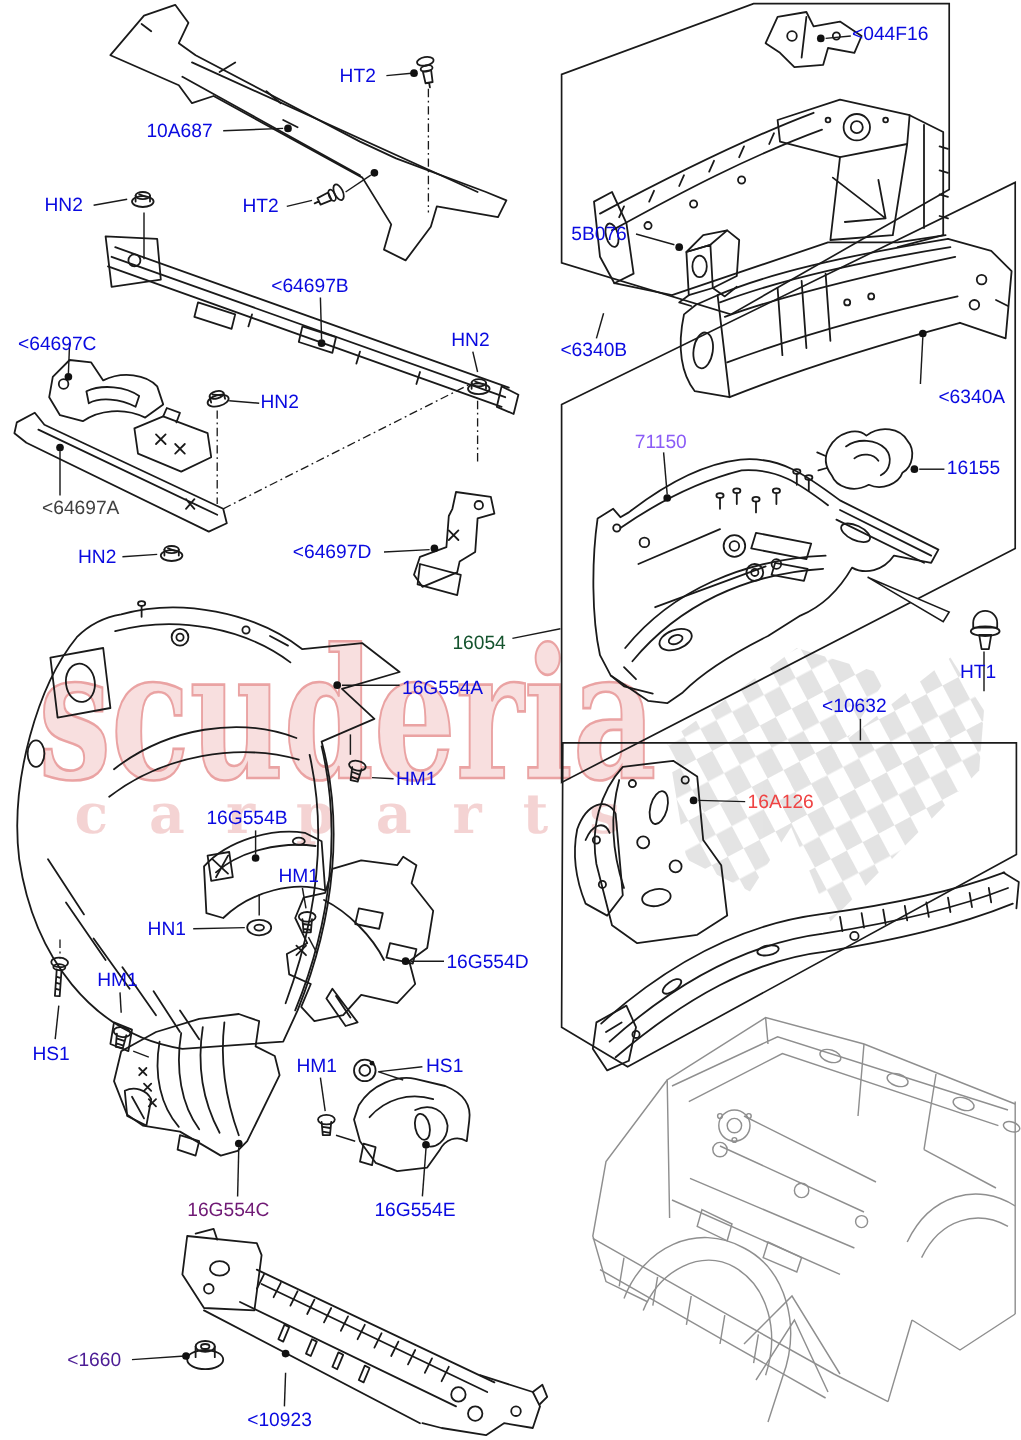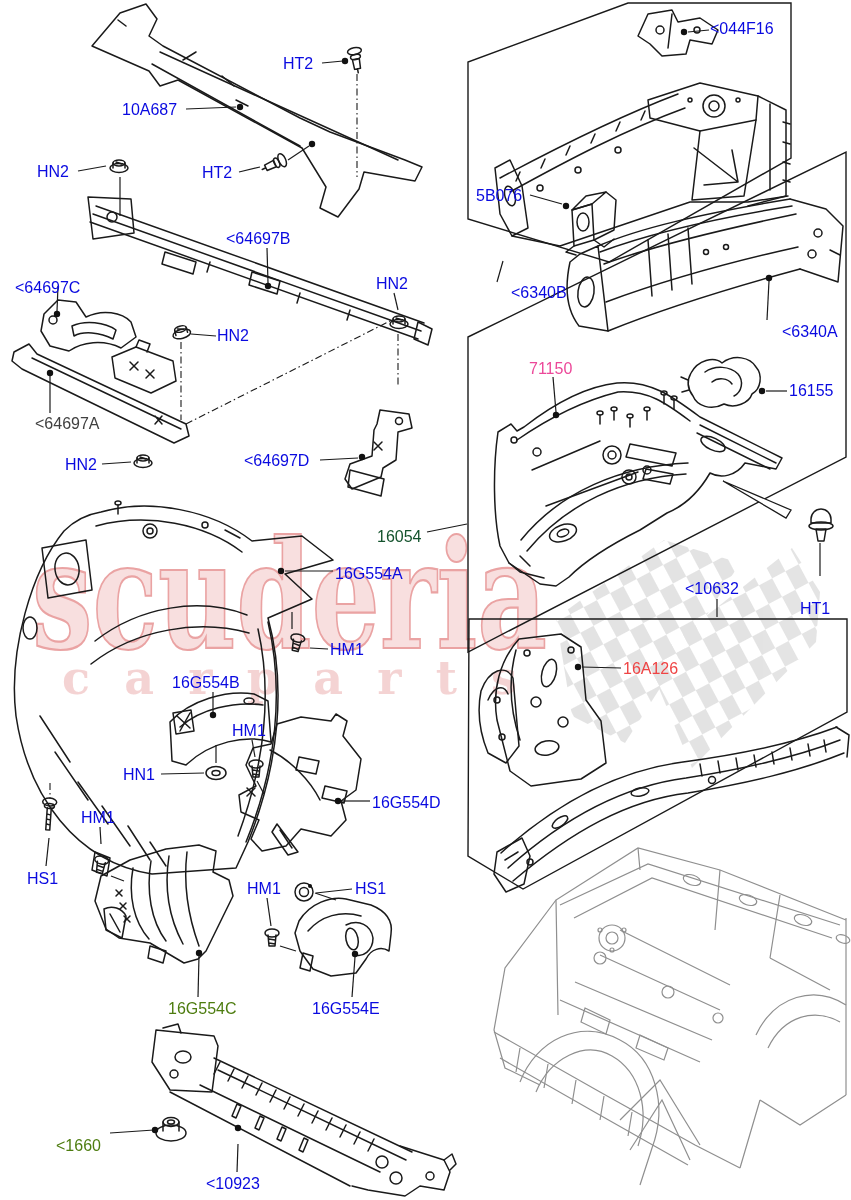--- a/index.html
+++ b/index.html
@@ -446,36 +446,36 @@
       <div class="part-label" style="left: 202px; top: 163px; color: rgb(10, 10, 224);">HT2</div>
       <div class="part-label" style="left: 226px; top: 229px; color: rgb(10, 10, 224);">&lt;64697B</div>
       <div class="part-label" style="left: 376px; top: 274px; color: rgb(10, 10, 224);">HN2</div>
       <div class="part-label" style="left: 15px; top: 278px; color: rgb(10, 10, 224);">&lt;64697C</div>
       <div class="part-label" style="left: 217px; top: 326px; color: rgb(10, 10, 224);">HN2</div>
       <div class="part-label" style="left: 11px; top: 414px; color: #404040; margin-left: 24px;">&lt;64697A</div>
       <div class="part-label" style="left: 65px; top: 455px; color: rgb(10, 10, 224);">HN2</div>
       <div class="part-label" style="left: 244px; top: 451px; color: rgb(10, 10, 224);">&lt;64697D</div>
       <div class="part-label" style="left: 710px; top: 19px; color: rgb(10, 10, 224);">&lt;044F16</div>
       <div class="part-label" style="left: 476px; top: 186px; color: rgb(10, 10, 224);">5B076</div>
-      <div class="part-label" style="left: 467px; top: 283px; color: rgb(10, 10, 224); margin-left: 44px;">&lt;6340B</div>
+      <div class="part-label" style="left: 467px; top: 283px; color: rgb(10, 10, 224);">&lt;6340B</div>
       <div class="part-label" style="left: 736px; top: 322px; color: rgb(10, 10, 224); margin-left: 46px;">&lt;6340A</div>
-      <div class="part-label" style="left: 529px; top: 359px; color: #ec4899;">71150</div>
+      <div class="part-label" style="left: 529px; top: 359px; color: #8b5cf6;">71150</div>
       <div class="part-label" style="left: 789px; top: 381px; color: rgb(10, 10, 224);">16155</div>
       <div class="part-label" style="left: 377px; top: 527px; color: #14532d;">16054</div>
       <div class="part-label" style="left: 335px; top: 564px; color: rgb(10, 10, 224);">16G554A</div>
       <div class="part-label" style="left: 330px; top: 640px; color: rgb(10, 10, 224);">HM1</div>
       <div class="part-label" style="left: 172px; top: 673px; color: rgb(10, 10, 224);">16G554B</div>
       <div class="part-label" style="left: 232px; top: 721px; color: rgb(10, 10, 224);">HM1</div>
       <div class="part-label" style="left: 123px; top: 765px; color: rgb(10, 10, 224);">HN1</div>
       <div class="part-label" style="left: 372px; top: 793px; color: rgb(10, 10, 224); text-align: center;">16G554D</div>
       <div class="part-label" style="left: 81px; top: 808px; color: rgb(10, 10, 224);">HM1</div>
       <div class="part-label" style="left: 27px; top: 869px; color: rgb(10, 10, 224);">HS1</div>
       <div class="part-label" style="left: 247px; top: 879px; color: rgb(10, 10, 224);">HM1</div>
       <div class="part-label" style="left: 355px; top: 879px; color: rgb(10, 10, 224);">HS1</div>
-      <div class="part-label" style="left: 168px; top: 999px; color: #4d7c0f;">16G554C</div>
+      <div class="part-label" style="left: 156px; top: 999px; color: #701a75;">16G554C</div>
       <div class="part-label" style="left: 312px; top: 999px; color: rgb(10, 10, 224);">16G554E</div>
-      <div class="part-label" style="left: 56px; top: 1124px; color: #4d7c0f; margin-top: 12px;">&lt;1660</div>
+      <div class="part-label" style="left: 56px; top: 1124px; color: #4c1d95;">&lt;1660</div>
       <div class="part-label" style="left: 206px; top: 1174px; color: rgb(10, 10, 224);">&lt;10923</div>
       <div class="part-label" style="left: 685px; top: 579px; color: rgb(10, 10, 224); text-align: center;">&lt;10632</div>
-      <div class="part-label" style="left: 800px; top: 599px; color: rgb(10, 10, 224);">HT1</div>
+      <div class="part-label" style="left: 800px; top: 551px; color: rgb(10, 10, 224);">HT1</div>
       <div class="part-label" style="left: 623px; top: 659px; color: #ef4444;">16A126</div>
     </div>
 </div>
 
 </body></html>

